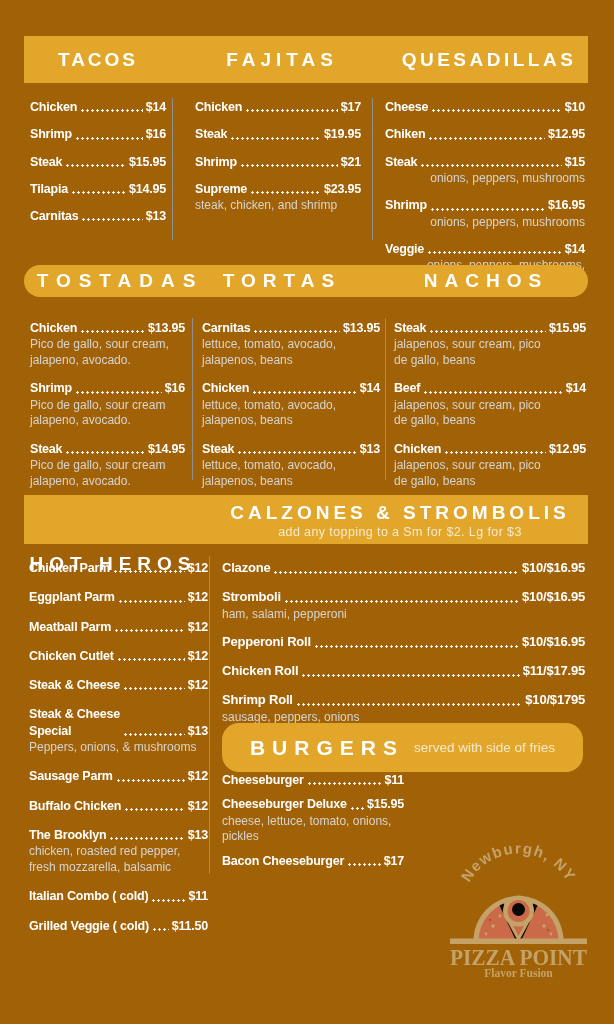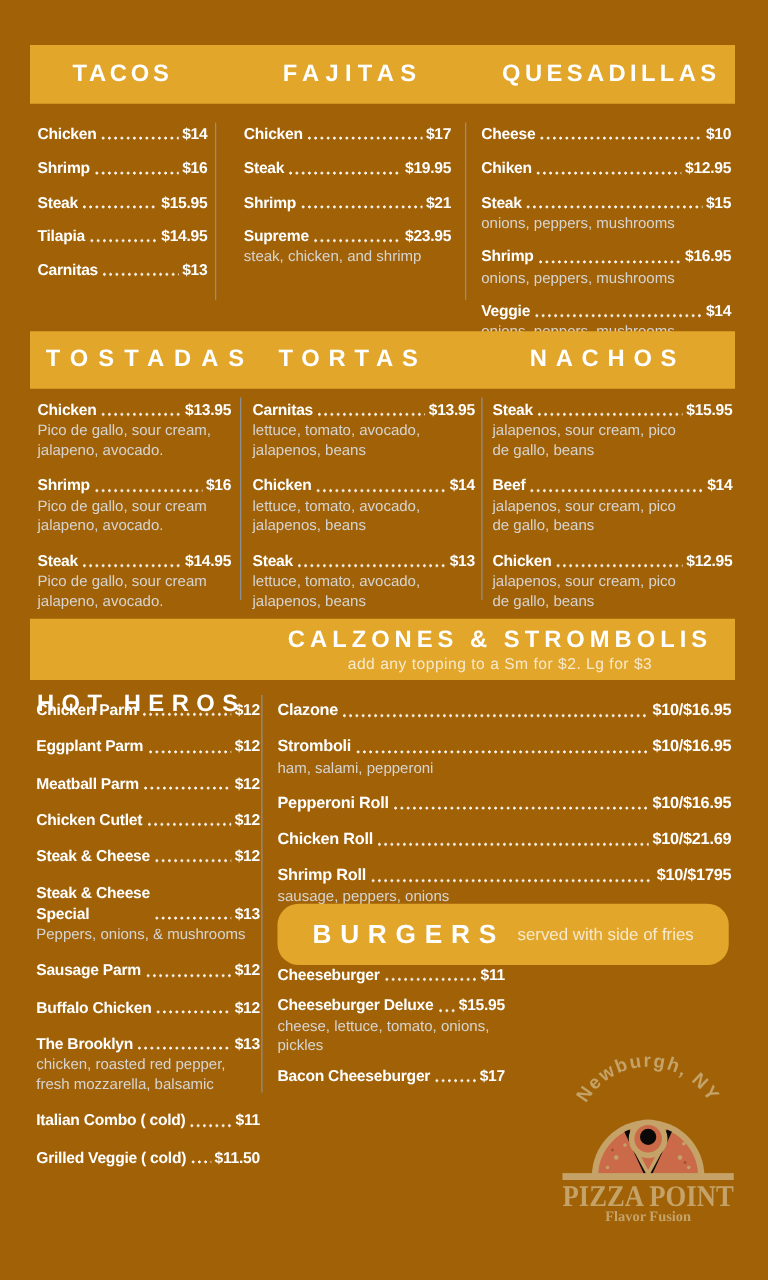--- a/index.html
+++ b/index.html
@@ -1,21 +1,21 @@
 <!DOCTYPE html>
 <html><head>
 <meta charset="utf-8">
 <style>
   html,body{margin:0;padding:0;background:#000;}
   .page{position:relative;width:614px;height:1024px;background:#a16207;overflow:hidden;
         font-family:"Liberation Sans", sans-serif;}
   
   .band{position:absolute;left:24px;width:564px;background:#e2a62b;}
   .band1{top:36px;height:47px;}
-  .band2{top:265px;height:46px;}
+  .band2{top:265px;height:32px;border-radius:16px;}
   .band3{top:495px;height:49px;}
   .bt{position:absolute;top:50%;transform:translate(-50%,-50%);color:#fff;font-weight:bold;
       font-size:19px;white-space:nowrap;}
   .ls3{letter-spacing:3px;} .ls5{letter-spacing:5px;} .ls35{letter-spacing:3.5px;}
   .ls8{letter-spacing:8px;} .ls7{letter-spacing:7px;} .ls6{letter-spacing:6px;margin-top:44px;} .ls4{letter-spacing:4px;}
   .band-stack{position:absolute;top:50%;transform:translate(-50%,-50%);text-align:center;}
   .band-sub{color:#f7e9cc;font-size:12.5px;font-weight:normal;letter-spacing:.4px;margin-top:1px;}
   
   .vline{position:absolute;width:1px;background:#8f8f8f;}
   
@@ -118,21 +118,21 @@
     <div class="mi">
         <div class="row">
           <span class="nm">Supreme</span>
           <span class="dots"></span>
           <span class="pr">$23.95</span>
         </div>
         <div class="desc">steak, chicken, and shrimp</div>
       </div>
   </div>
 
-  <div class="col c-top" style="left:385px;top:99px;width:200px;">
+  <div class="col c-top" style="left:385px;top:99px;width:200px;text-align:right;">
     <div class="mi">
         <div class="row">
           <span class="nm">Cheese</span>
           <span class="dots"></span>
           <span class="pr">$10</span>
         </div>
       </div>
     <div class="mi">
         <div class="row">
           <span class="nm">Chiken</span>
@@ -370,21 +370,21 @@
         <div class="row">
           <span class="nm">Pepperoni Roll</span>
           <span class="dots"></span>
           <span class="pr">$10/$16.95</span>
         </div>
       </div>
     <div class="mi">
         <div class="row">
           <span class="nm">Chicken Roll</span>
           <span class="dots"></span>
-          <span class="pr">$10/$21.69</span>
+          <span class="pr">$11/$17.95</span>
         </div>
       </div>
     <div class="mi">
         <div class="row">
           <span class="nm">Shrimp Roll</span>
           <span class="dots"></span>
           <span class="pr">$10/$1795</span>
         </div>
         <div class="desc">sausage, peppers, onions</div>
       </div>

